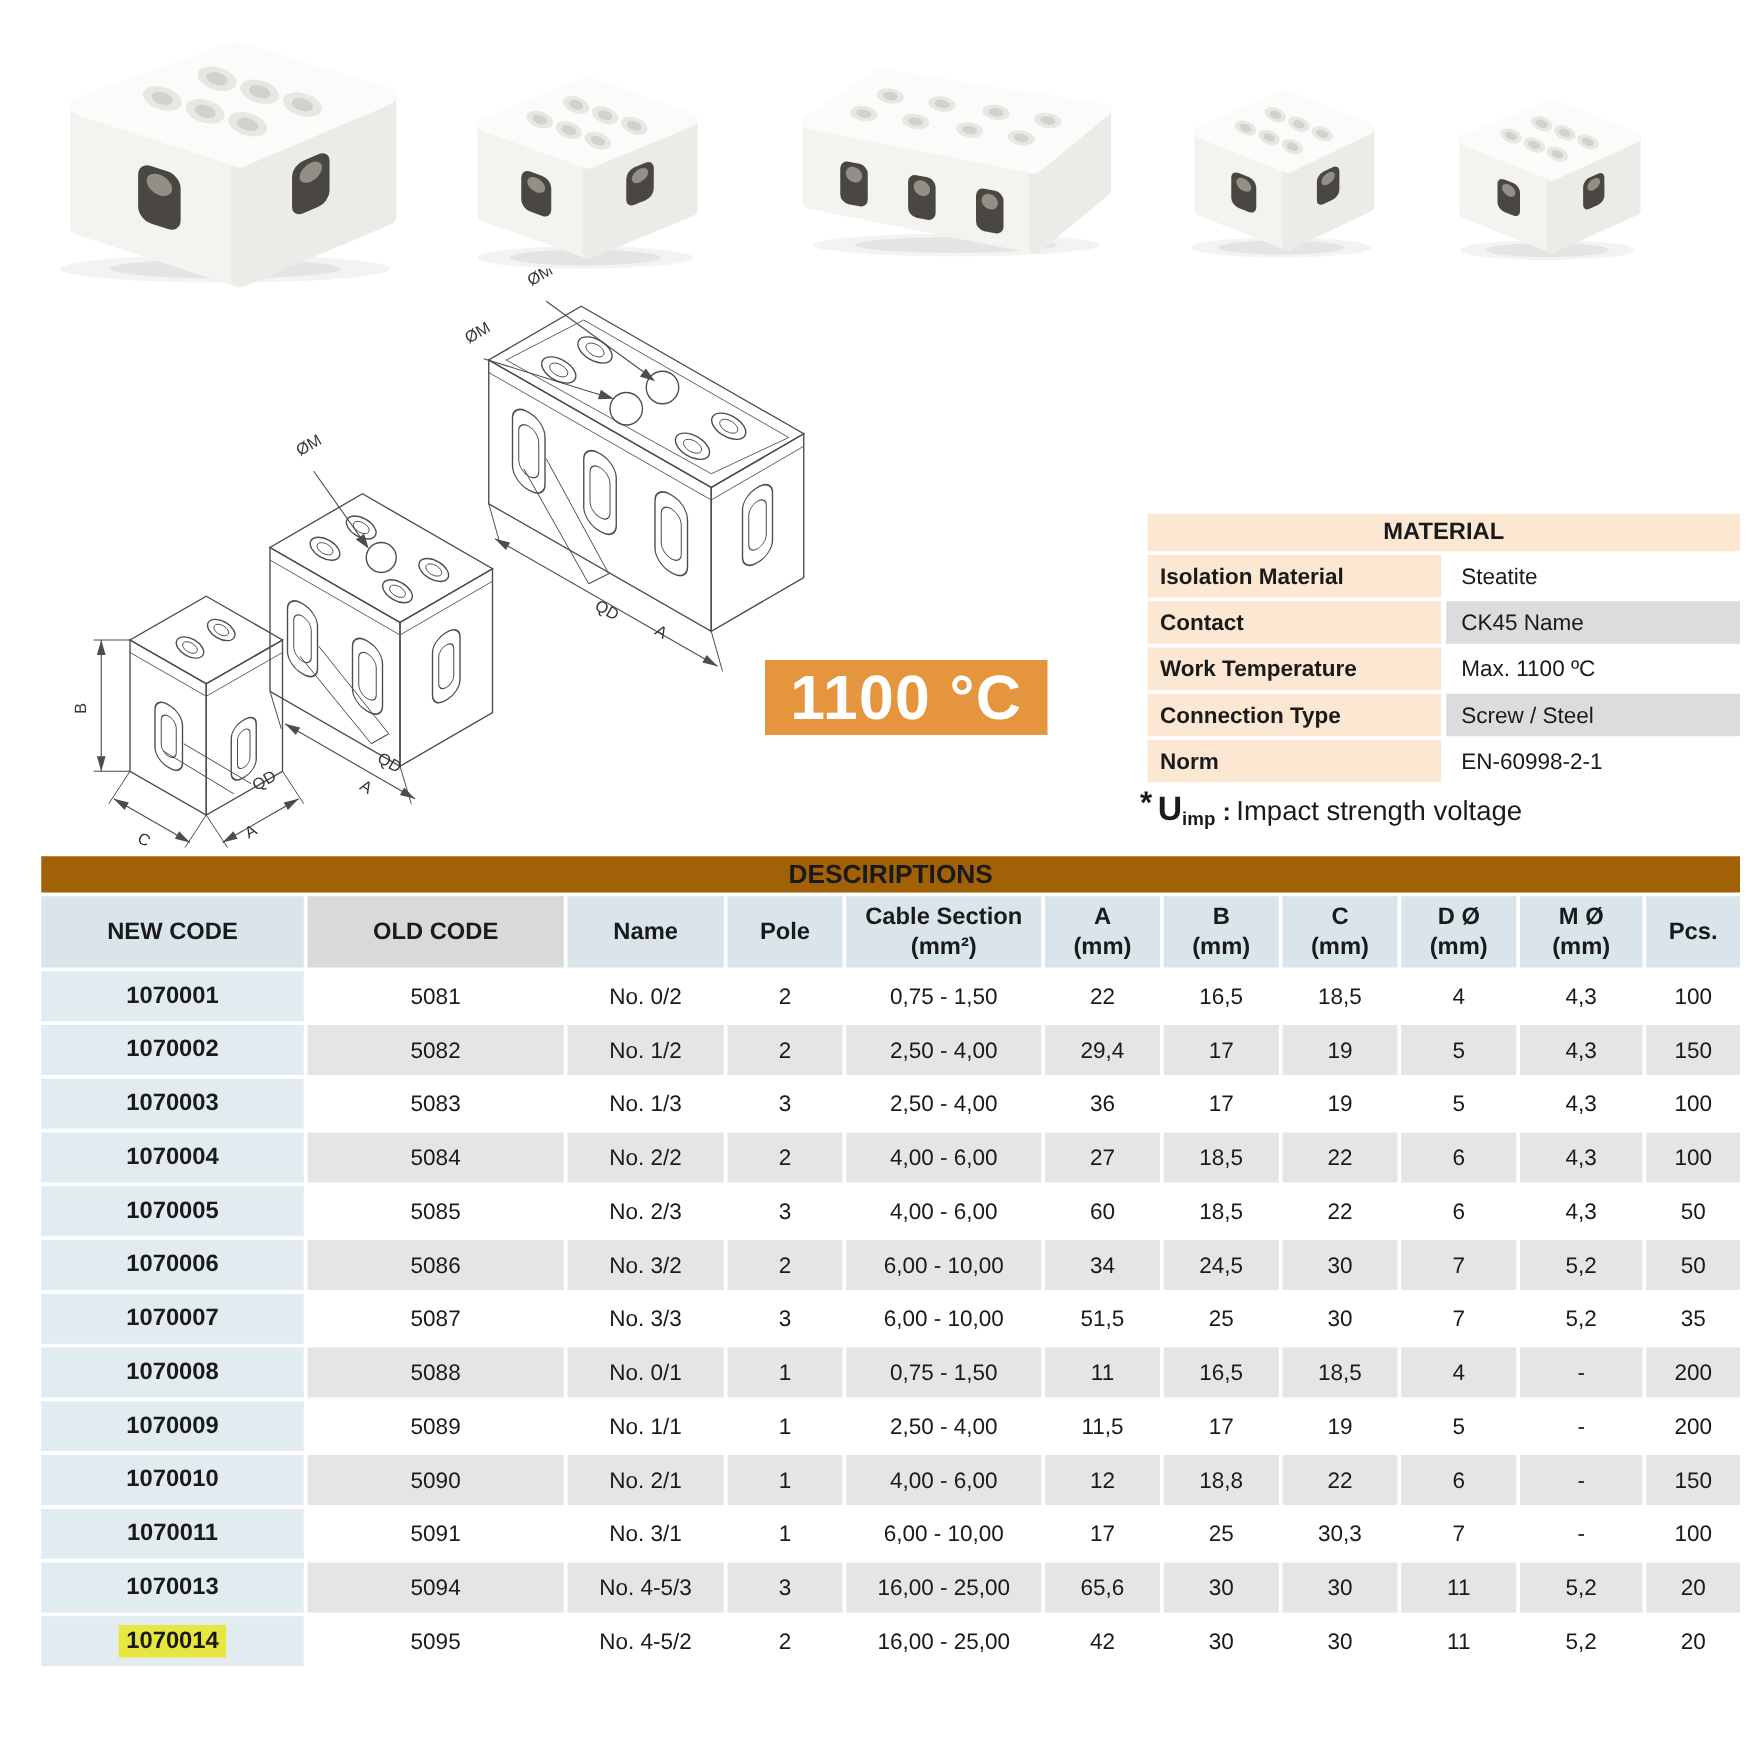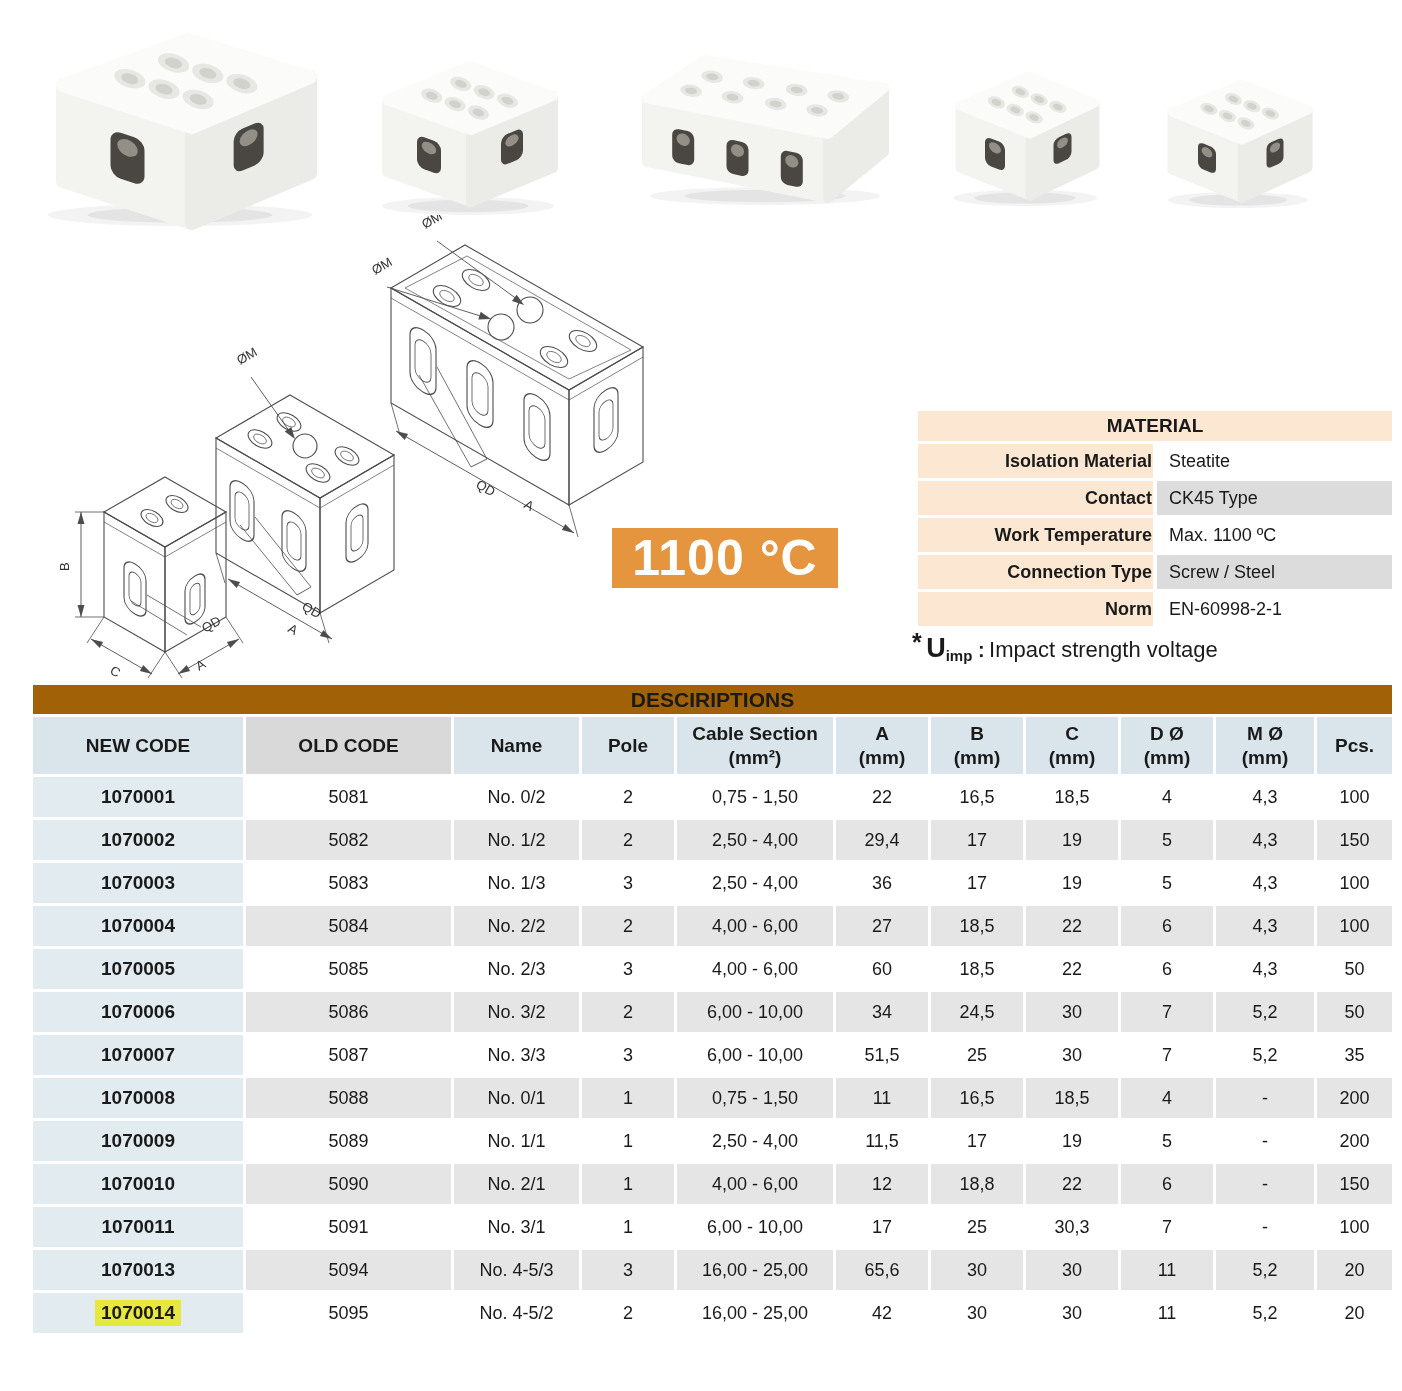--- a/index.html
+++ b/index.html
@@ -7,21 +7,21 @@
         font-family:"Liberation Sans", sans-serif;color:#1a1a1a;}
   .photo{position:absolute;}
   .drawings{position:absolute;left:35px;top:215px;}
   .badge{position:absolute;left:612px;top:528px;width:226px;height:60px;background:#E6953F;
          display:flex;align-items:center;justify-content:center;color:#fff;font-weight:bold;
          font-size:50px;letter-spacing:1px;}
   
   .material{position:absolute;left:914px;top:408px;width:482px;}
   .material table{border-collapse:separate;border-spacing:4px 3px;width:482px;table-layout:fixed;}
   .material .m-title{background:#FCE8D2;font-weight:bold;font-size:19px;text-align:center;height:28px;}
-  .material .m-label{background:#FCE8D2;font-weight:bold;font-size:18px;text-align:right;
+  .material .m-label{background:#FCE8D2;font-weight:bold;font-size:18px;text-align:left;
                      padding-left:10px;height:32px;}
   .material .m-val{font-size:18px;text-align:left;padding-left:12px;height:32px;margin-top:20px;}
   .material .v-white{background:#ffffff;}
   .material .v-gray{background:#DCDCDC;}
   
   .footnote{position:absolute;left:912px;top:628px;white-space:nowrap;}
   .fn-star{font-weight:bold;font-size:25px;vertical-align:6px;}
   .fn-sym{font-weight:bold;font-size:27px;}
   .fn-sub{font-weight:bold;font-size:15px;vertical-align:-4px;}
   .fn-colon{font-weight:bold;font-size:20px;}
@@ -354,21 +354,21 @@
       <tbody>
           <tr>
             <td class="m-title" colspan="2">MATERIAL</td>
           </tr>
       <tr>
         <td class="m-label" style="width:210px">Isolation Material</td>
         <td class="m-val v-white">Steatite</td>
       </tr>
       <tr>
         <td class="m-label">Contact</td>
-        <td class="m-val v-gray">CK45 Type</td>
+        <td class="m-val v-gray">CK45 Name</td>
       </tr>
       <tr>
         <td class="m-label">Work Temperature</td>
         <td class="m-val v-white">Max. 1100 ºC</td>
       </tr>
       <tr>
         <td class="m-label">Connection Type</td>
         <td class="m-val v-gray">Screw / Steel</td>
       </tr>
       <tr>

